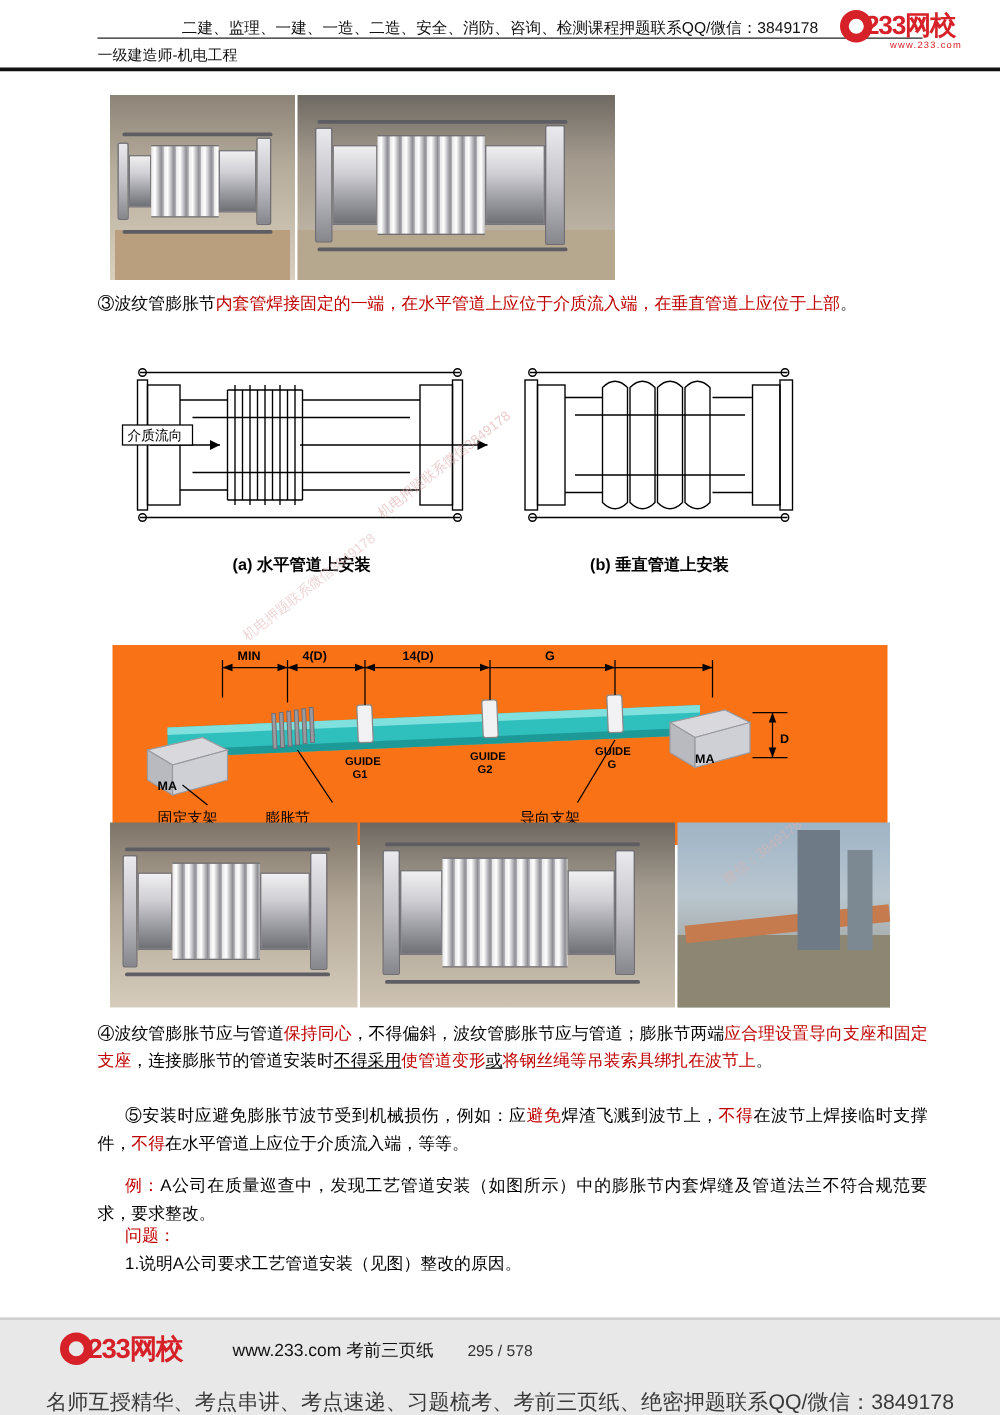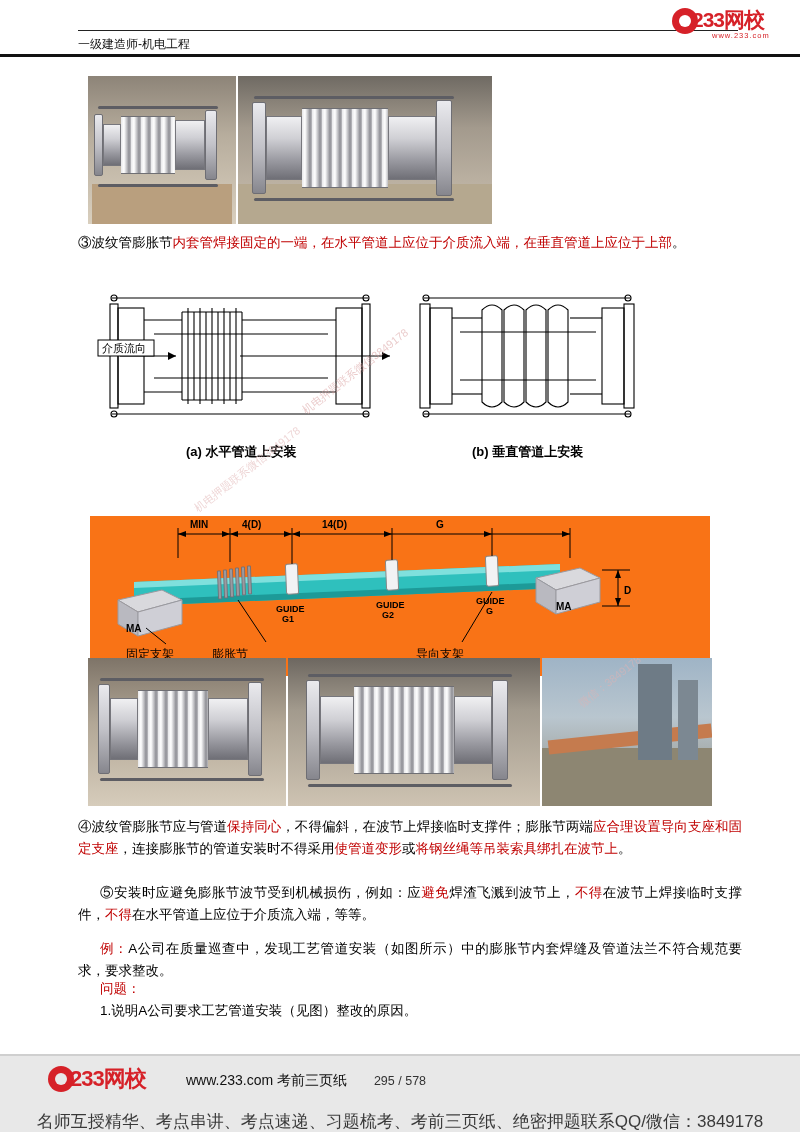--- a/index.html
+++ b/index.html
@@ -88,21 +88,21 @@
   .p2-floor{position:absolute;left:0;bottom:0;width:100%;height:40px;background:#b5a88f;}
 
   
   .para {
     position: absolute;
     font-size: 13.5px; line-height: 22px; color:#000;
     width: 660px; left: 78px;
     text-align: justify;
   }
   .para .u-red { color:#c00000; }
-  .para .u-black { }
+  .para .u-black { text-decoration: underline; }
 
   
   #fig-line { left:90px; top:278px; width:620px; height:200px; background:#fff; }
 
   
   #fig-3d { left:90px; top:516px; width:620px; height:160px; background:#f97316; }
 
   
   #photo-row-2 { position:absolute; left:88px; top:658px; width:624px; height:148px; }
   .pr2 { position:absolute; top:0; height:148px; overflow:hidden; }
@@ -148,20 +148,21 @@
     position:absolute; left:0; top:1110px; width:800px; text-align:center;
     font-size:17px; color:#1a1a1a; opacity:.85;
   }
 
   svg text { font-family: "Liberation Sans", sans-serif; }
 </style>
 </head>
 <body>
 
 <div class="header">
+  <div class="header-line1">二建、监理、一建、一造、二造、安全、消防、咨询、检测课程押题联系QQ/微信：3849178</div>
   <div class="header-rule-top"></div>
   <div class="header-line2">一级建造师-机电工程</div>
   <div class="logo-233">
     <div class="mark"></div>
     <div class="txt">233网校</div>
     <div class="sub">www.233.com</div>
   </div>
   <div class="header-rule-bottom"></div>
 </div>
 
@@ -389,21 +390,21 @@
   <div class="pr2 pr2-c">
     <div style="position:absolute;left:0;bottom:0;width:100%;height:58px;background:#8d8672;"></div>
     <div style="position:absolute;left:6px;top:74px;width:164px;height:14px;background:#c57b4e;transform:rotate(-6deg);"></div>
     <div style="position:absolute;left:96px;top:6px;width:34px;height:96px;background:#6e7b86;"></div>
     <div style="position:absolute;left:136px;top:22px;width:20px;height:80px;background:#7c8892;"></div>
     <div class="wm wm2" style="left:30px;top:16px;">微信：3849178</div>
   </div>
 </div>
 
 <div class="para" style="top:816px; width:664px;">
-  <span>④</span><span>波纹管膨胀节应与管道</span><span class="u-red">保持同心</span><span>，不得偏斜，在波节上焊接临时支撑件；膨胀节两端</span><span class="u-red">应合理设置导向支座和固定支座</span><span>，连接膨胀节的管道安装时</span><span class="u-black">不得采用</span><span class="u-red">使管道变形</span><span class="u-black">或</span><span class="u-red">将钢丝绳等吊装索具绑扎在波节上</span><span>。</span>
+  <span>④</span><span>波纹管膨胀节应与管道</span><span class="u-red">保持同心</span><span>，不得偏斜，波纹管膨胀节应与管道；膨胀节两端</span><span class="u-red">应合理设置导向支座和固定支座</span><span>，连接膨胀节的管道安装时</span><span class="u-black">不得采用</span><span class="u-red">使管道变形</span><span class="u-black">或</span><span class="u-red">将钢丝绳等吊装索具绑扎在波节上</span><span>。</span>
 </div>
 
 <div class="para" style="top:882px; width:664px; text-indent:22px;">
   <span>⑤</span><span>安装时应避免膨胀节波节受到机械损伤，例如：应</span><span class="u-red">避免</span><span>焊渣飞溅到波节上，</span><span class="u-red">不得</span><span>在波节上焊接临时支撑件，</span><span class="u-red">不得</span><span>在水平管道上应位于介质流入端，等等。</span>
 </div>
 
 <div class="para" style="top:938px; width:664px; text-indent:22px;">
   <span class="u-red">例：</span><span>A公司在质量巡查中，发现工艺管道安装（如图所示）中的膨胀节内套焊缝及管道法兰不符合规范要求，要求整改。</span>
 </div>
 

